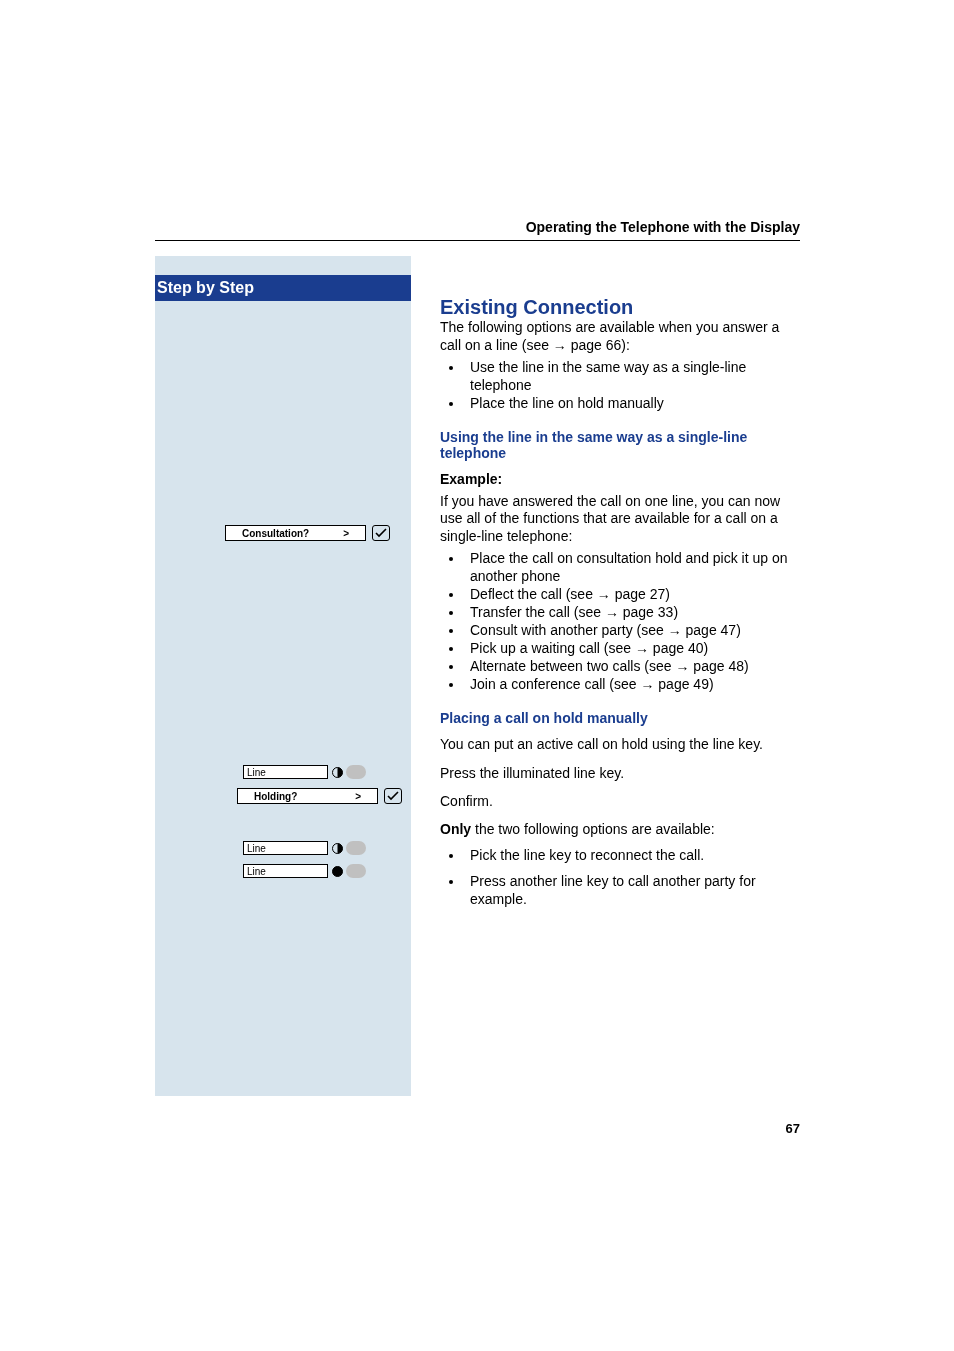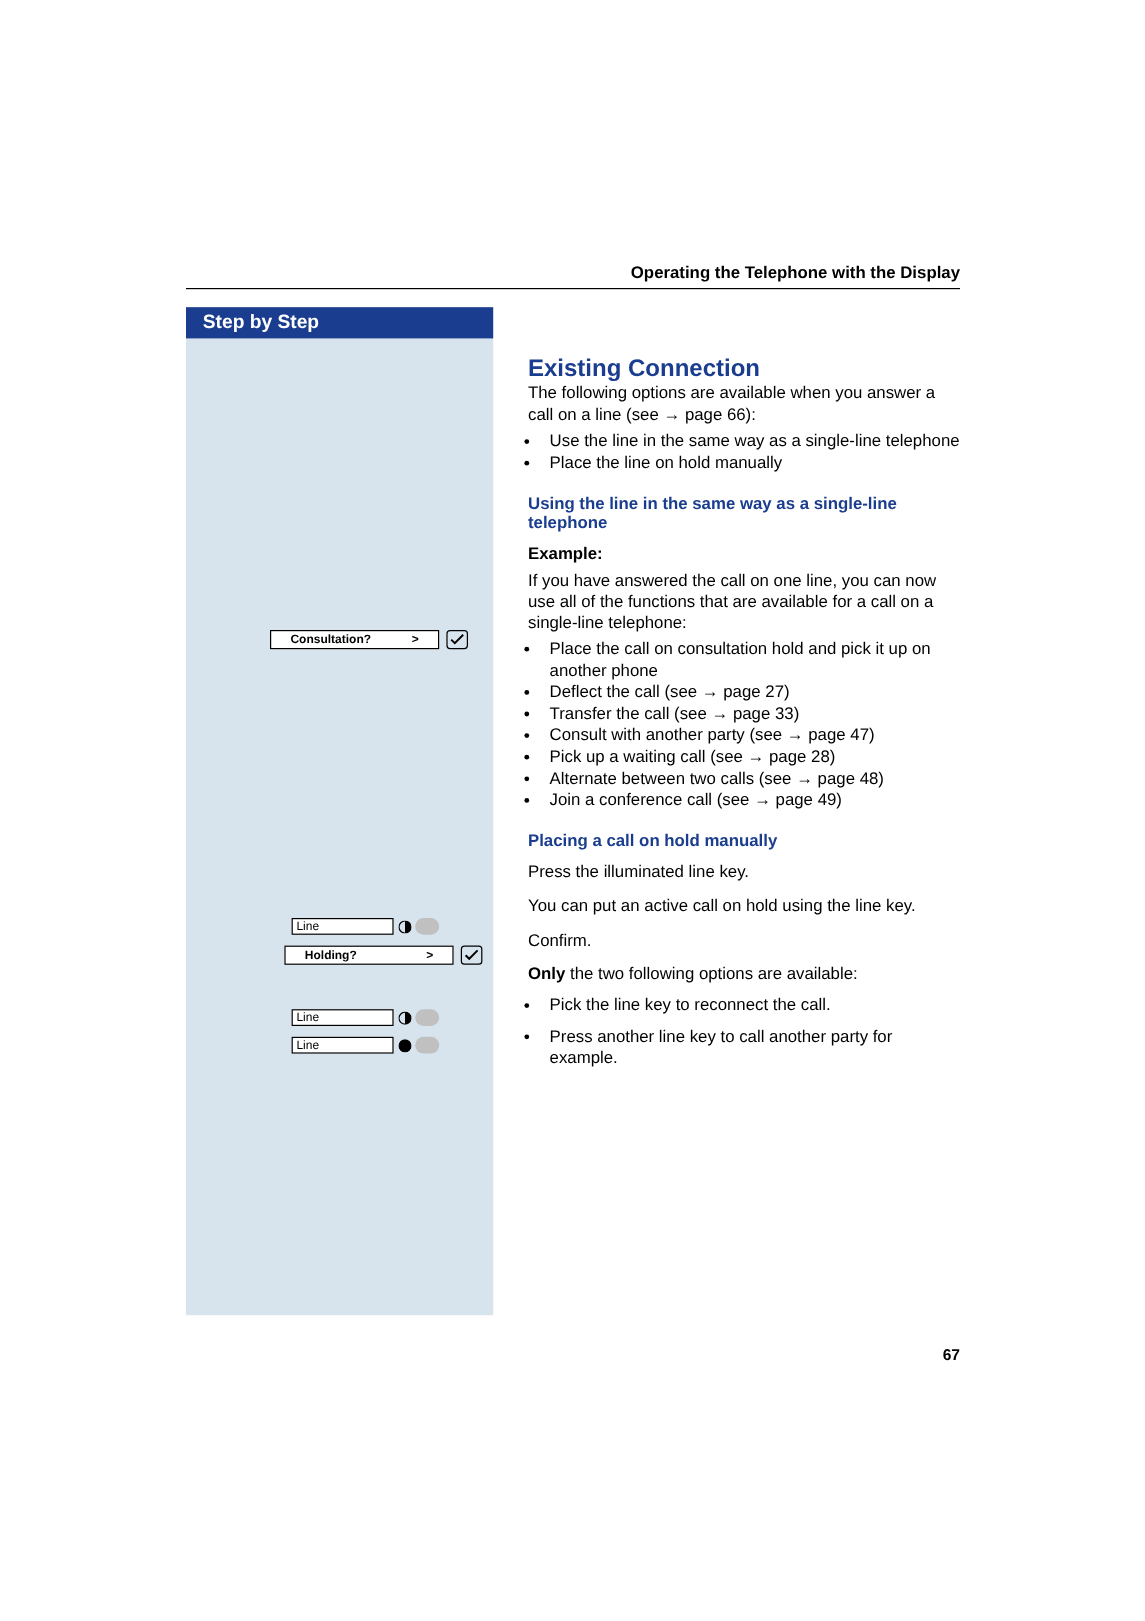--- a/index.html
+++ b/index.html
@@ -27,42 +27,43 @@
     left: 155px;
     width: 256px;
     height: 840px;
     background: #d7e4ed;
   }
   .sidebar-header {
     background: #1a3d8f;
     color: #ffffff;
     font-weight: bold;
     font-size: 16px;
-    padding: 4px 14px;
+    padding: 4px 2px;
+    margin-top: 19px;
   }
 
   .main {
     position: absolute;
     top: 256px;
     left: 440px;
     width: 360px;
   }
 
   h2.section-title {
     color: #1a3d8f;
     font-weight: bold;
     font-size: 20px;
     margin-top: 40px;
   }
   .body-text {
     font-size: 14px;
     line-height: 1.28;
     margin-bottom: 4px;
   }
-  ul.bullets { list-style: disc; margin-left: 12px; margin-bottom: 10px; }
+  ul.bullets { list-style: disc; margin-left: 24px; margin-bottom: 10px; }
   ul.bullets li { font-size: 14px; line-height: 1.28; padding-left: 6px; }
 
   h3.blue-sub {
     color: #1a3d8f;
     font-weight: bold;
     font-size: 14px;
     margin-top: 16px;
     margin-bottom: 10px;
   }
   .bold-label { font-weight: bold; font-size: 14px; margin-bottom: 6px; }
@@ -208,30 +209,30 @@
     <h3 class="blue-sub">Using the line in the same way as a single-line telephone</h3>
 
     <p class="bold-label">Example:</p>
 
     <p class="body-text">If you have answered the call on one line, you can now use all of the functions that are available for a call on a single-line telephone:</p>
     <ul class="bullets">
       <li>Place the call on consultation hold and pick it up on another phone</li>
       <li><span>Deflect the call (see </span><span class="xref-arrow">→ </span><span>page 27</span><span>)</span></li>
       <li><span>Transfer the call (see </span><span class="xref-arrow">→ </span><span>page 33</span><span>)</span></li>
       <li><span>Consult with another party (see </span><span class="xref-arrow">→ </span><span>page 47</span><span>)</span></li>
-      <li><span>Pick up a waiting call (see </span><span class="xref-arrow">→ </span><span>page 28</span><span>)</span></li>
+      <li><span>Pick up a waiting call (see </span><span class="xref-arrow">→ </span><span>page 40</span><span>)</span></li>
       <li><span>Alternate between two calls (see </span><span class="xref-arrow">→ </span><span>page 48</span><span>)</span></li>
       <li><span>Join a conference call (see </span><span class="xref-arrow">→ </span><span>page 49</span><span>)</span></li>
     </ul>
 
     <h3 class="blue-sub">Placing a call on hold manually</h3>
 
+    <p class="body-text" style="margin-bottom:12px;">You can put an active call on hold using the line key.</p>
+
     <p class="body-text" style="margin-bottom:10px;">Press the illuminated line key.</p>
-
-    <p class="body-text" style="margin-bottom:12px;">You can put an active call on hold using the line key.</p>
 
     <p class="body-text" style="margin-bottom:10px;">Confirm.</p>
 
     <p class="only-line"><b>Only</b><span> the two following options are available:</span></p>
 
     <ul class="bullets">
       <li style="margin-bottom:8px;">Pick the line key to reconnect the call.</li>
       <li>Press another line key to call another party for example.</li>
     </ul>
   </div>

